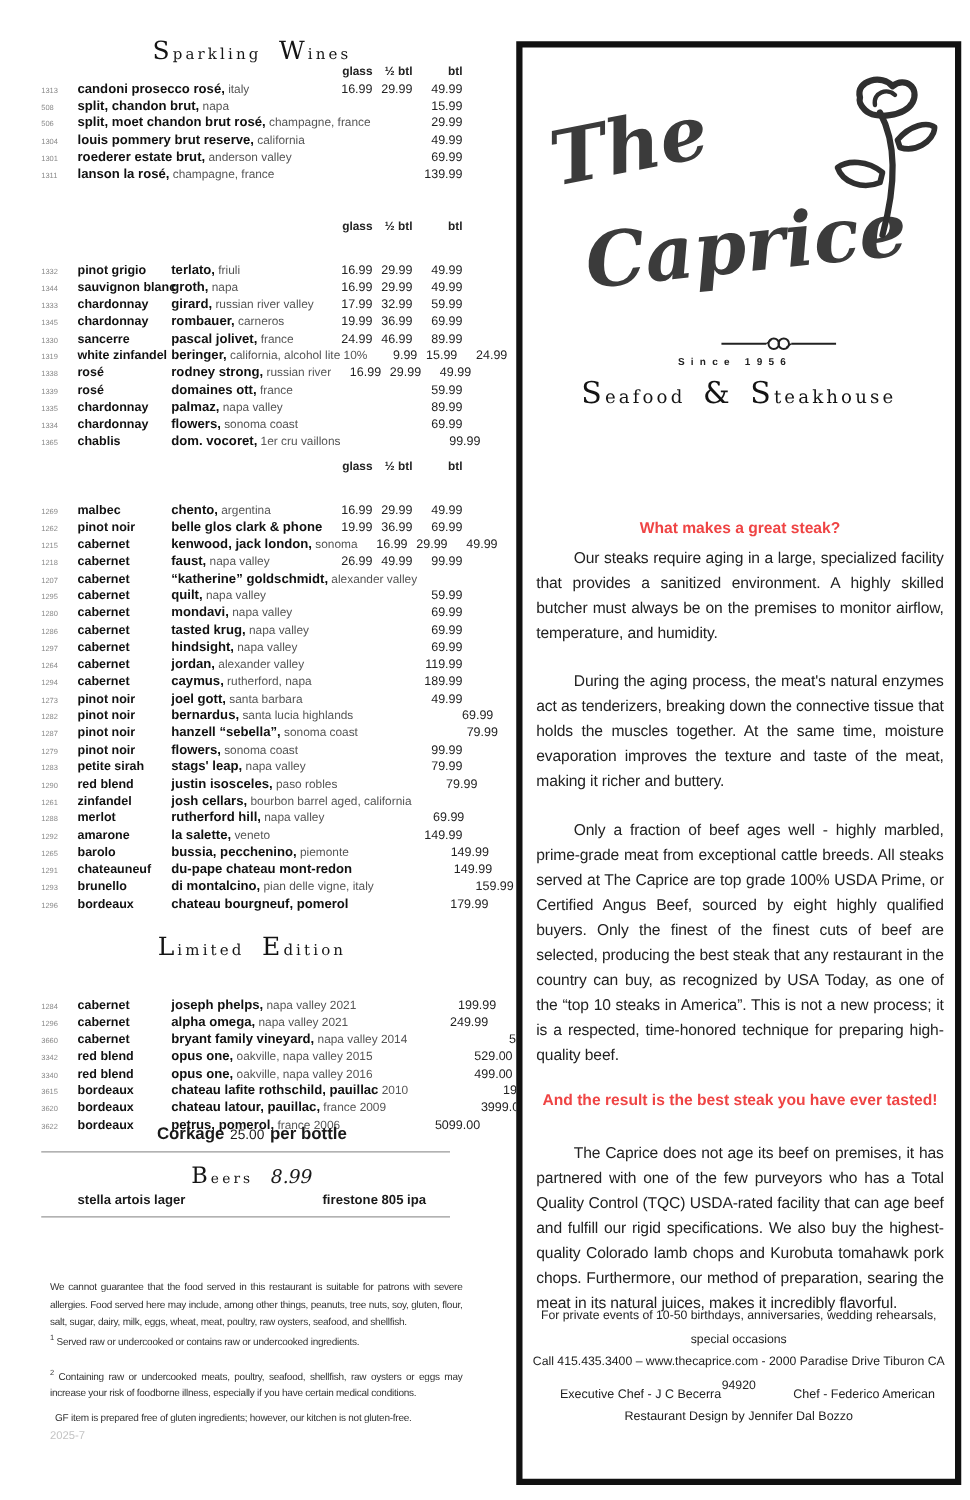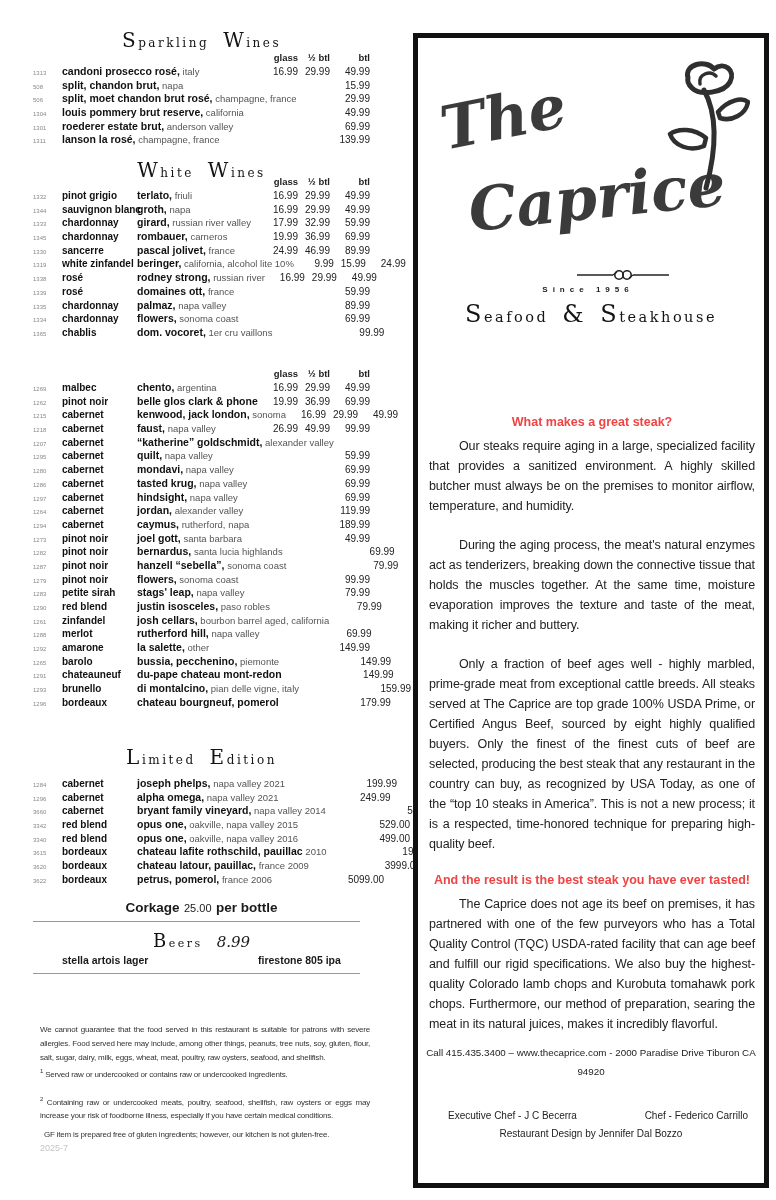--- a/index.html
+++ b/index.html
@@ -18,21 +18,21 @@
     position:absolute; left:33px; width:337px; display:grid;
     grid-template-columns:29px 75px 1fr 40px 32px 40px; align-items:baseline;
   }
   .phead span { text-align:right; font-weight:bold; font-size:9.5px; color:#222; line-height:12px; }
   .rows .row {
     display:grid; grid-template-columns:29px 75px 1fr 40px 32px 40px;
     align-items:baseline; height:13.7px; line-height:13.7px;
   }
   .rows { position:absolute; left:33px; width:337px; }
   .code { font-size:6px; color:#888; }
-  .variety { font-weight:bold; font-size:10px; white-space:nowrap; color:#111; }
+  .variety { font-weight:bold; font-size:10px; white-space:nowrap; color:#111;margin-top:21px; }
   .wname { white-space:nowrap; font-size:10px; }
   .wname .nm { font-weight:bold; font-size:10.5px; color:#111; }
   .wname .detail { font-size:9.5px; color:#555; }
   .price { text-align:right; font-size:10px; color:#222; white-space:nowrap; }
   .hr { position:absolute; left:33px; width:327px; border-top:1px solid #999; height:0; }
   #corkage { position:absolute; left:33px; width:337px; top:898px; text-align:center; }
   .ck-label { font-weight:bold; font-size:13.5px; }
   .ck-price { font-size:11px; }
   #beers-title { position:absolute; left:33px; width:337px; top:930px; text-align:center; }
   #beers-title .dcap { font-size:18px; } #beers-title .dlow { font-size:11px; }
@@ -56,21 +56,21 @@
   .script { position:absolute; font-family:"DejaVu Serif", serif; font-style:italic; font-weight:bold; color:#3b3b3b; white-space:nowrap; }
   .the { left:22px; top:44px; font-size:60px; transform:rotate(-11deg); }
   .caprice { left:50px; top:124px; font-size:60px; transform:rotate(-6deg); }
   .rose { position:absolute; right:14px; top:22px; }
   .ornament { position:absolute; left:159px; top:230px; }
   .since { position:absolute; left:95px; top:247px; width:150px; text-align:center; font-size:8px; font-weight:bold; letter-spacing:5px; color:#222; }
   .tagline { position:absolute; left:0; top:262px; width:100%; text-align:center; white-space:nowrap; }
   .tagline .dcap { font-size:24px; } .tagline .dlow { font-size:14.5px; }
   .article { position:absolute; left:11px; right:9px; top:377px; }
   .article h3 { font-size:12.5px; text-align:center; margin:0 0 7px 0; color:#ef4444; }
-  .article h3.result { margin-top:17px; margin-bottom:7px; }
+  .article h3.result { margin-top:17px; margin-bottom:25px; }
   .article p { font-size:12.5px; line-height:20px; text-align:justify; text-indent:30px; margin:0 0 19px 0; color:#222; letter-spacing:-0.1px; }
   .article p.np { margin-bottom:0; }
   .pfoot { position:absolute; left:8px; right:8px; top:1006px; text-align:center; font-size:9.8px; line-height:18.5px; color:#222; }
   .chefs { position:absolute; left:30px; right:16px; top:1072px; display:flex; justify-content:space-between; font-size:10px; color:#222; }
   .design { position:absolute; left:0; width:100%; top:1090px; text-align:center; font-size:10px; color:#222; }
 </style>
 </head>
 <body>
 
 <div class="left">
@@ -128,21 +128,20 @@
       <div class="row">
     <span class="code">1311</span>
 
     <span class="wname" style="grid-column: 2 / 4;"><b class="nm">lanson la rosé,</b><span class="detail"> champagne, france</span></span>
     <span class="price"></span>
     <span class="price"></span>
     <span class="price">139.99</span>
   </div>
     </div>
 
-  <div class="sec-title deco" style="top:158px"><span class="dcap">W</span><span class="dlow">h</span><span class="dlow">i</span><span class="dlow">t</span><span class="dlow">e</span><span class="dsp"> </span><span class="dcap">W</span><span class="dlow">i</span><span class="dlow">n</span><span class="dlow">e</span><span class="dlow">s</span></div>
   <div class="grid phead" style="top:176px">
     <span></span>
       <span></span>
       <span></span>
     <span>glass</span>
     <span>½ btl</span>
     <span>btl</span>
   </div>
   <div class="rows" style="top:189px">
       <div class="row">
@@ -392,21 +391,21 @@
     <span class="code">1288</span>
     <span class="variety">merlot</span>
     <span class="wname"><b class="nm">rutherford hill,</b><span class="detail"> napa valley</span></span>
     <span class="price"></span>
     <span class="price"></span>
     <span class="price">69.99</span>
   </div>
       <div class="row">
     <span class="code">1292</span>
     <span class="variety">amarone</span>
-    <span class="wname"><b class="nm">la salette,</b><span class="detail"> other</span></span>
+    <span class="wname"><b class="nm">la salette,</b><span class="detail"> veneto</span></span>
     <span class="price"></span>
     <span class="price"></span>
     <span class="price">149.99</span>
   </div>
       <div class="row">
     <span class="code">1265</span>
     <span class="variety">barolo</span>
     <span class="wname"><b class="nm">bussia, pecchenino,</b><span class="detail"> piemonte</span></span>
     <span class="price"></span>
     <span class="price"></span>
@@ -557,20 +556,21 @@
   <div class="article">
     <h3>What makes a great steak?</h3>
     <p>Our steaks require aging in a large, specialized facility that provides a sanitized environment. A highly skilled butcher must always be on the premises to monitor airflow, temperature, and humidity.</p>
     <p>During the aging process, the meat's natural enzymes act as tenderizers, breaking down the connective tissue that holds the muscles together.  At the same time, moisture evaporation improves the texture and taste of the meat, making it richer and buttery.</p>
     <p>Only a fraction of beef ages well - highly marbled, prime-grade meat from exceptional cattle breeds.  All steaks served at The Caprice are top grade 100% USDA Prime, or Certified Angus Beef, sourced by eight highly qualified buyers. Only the finest of the finest cuts of beef are selected, producing the best steak that any restaurant in the country can buy, as recognized by USA Today, as one of the “top 10 steaks in America”.  This is not a new process; it is a respected, time-honored technique for preparing high-quality beef.</p>
     <h3 class="result">And the result is the best steak you have ever tasted!</h3>
     <p class="np">The Caprice does not age its beef on premises, it has partnered with one of the few purveyors who has a Total Quality Control (TQC) USDA-rated facility that can age beef and fulfill our rigid specifications. We also buy the highest-quality Colorado lamb chops and Kurobuta tomahawk pork chops.  Furthermore, our method of preparation, searing the meat in its natural juices, makes it incredibly flavorful.</p>
   </div>
 
   <div class="pfoot">
+    <div>For private events of 10-50 birthdays, anniversaries, wedding rehearsals, special occasions</div>
     <div>Call 415.435.3400 – www.thecaprice.com - 2000 Paradise Drive Tiburon CA 94920</div>
   </div>
   <div class="chefs">
     <span>Executive Chef - J C Becerra</span>
-    <span>Chef - Federico Carrillo</span>
+    <span>Chef - Federico American</span>
   </div>
   <div class="design">Restaurant Design by Jennifer Dal Bozzo</div>
 </div>
 
 </body></html>

